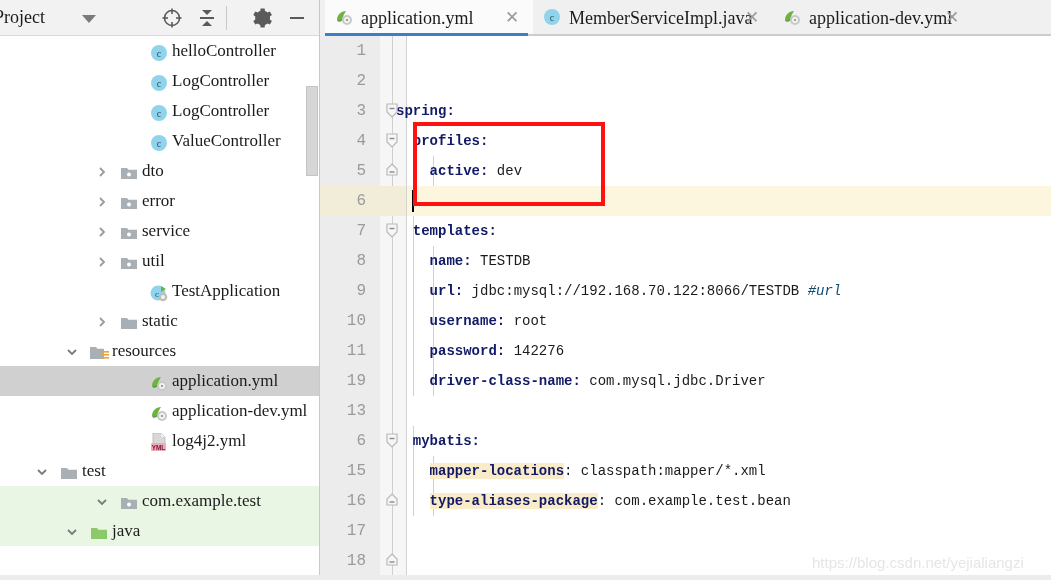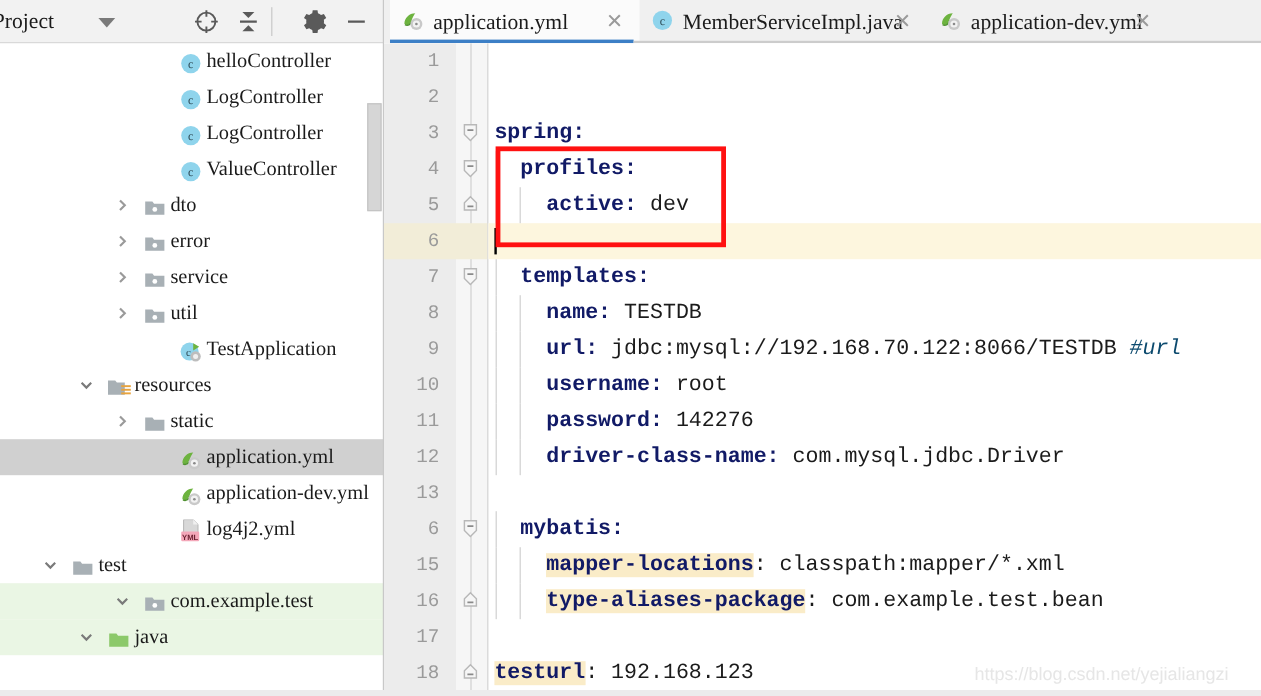--- a/index.html
+++ b/index.html
@@ -129,22 +129,22 @@
     position: absolute; left: 0; width: 46px; height: 30px; line-height: 30px;
     text-align: right; font-size: 16px; color: #9a9a9a;
     font-family: "Liberation Mono", monospace;
   }
   .cline-hl {
     position: absolute; left: 0; width: 731px; height: 30px;
     background: #fdf6de;
   }
   .cline-hl.gut { background: #f2edd8; width: 86px; }
   .codeline {
-    position: absolute; left: 92px; height: 30px; line-height: 30px;
-    white-space: pre; font-size: 18px;
+    position: absolute; left: 76px; height: 30px; line-height: 30px;
+    white-space: pre; font-size: 14px;
     font-family: "Liberation Mono", monospace;
     color: #1b1b1b;
   }
   .k { color: #111a66; font-weight: bold; }
   .c { color: #0c4a6e; font-style: italic; }
   .hl { background: #faecc8; }
   .indent-guide {
     position: absolute; width: 1px; background: #d0d0d0;
   }
   .fold {
@@ -284,39 +284,39 @@
           <span class="ticon" style="left: 150px;"><svg width="18" height="18" viewBox="0 0 18 18">
               <circle cx="8" cy="9" r="7.5" fill="#8fd4ec"></circle>
               <text x="7" y="12.6" font-size="9" text-anchor="middle" fill="#2d4a55" font-family="Liberation Serif, serif">c</text>
               <polygon points="11,2 16,5 11,8" fill="#6db33f"></polygon>
               <circle cx="13" cy="13" r="4.3" fill="#bdbdbd"></circle>
               <circle cx="13" cy="13" r="2.1" fill="#f0f0f0"></circle>
             </svg></span>
           <span class="tlabel" style="left: 172px;">TestApplication</span>
         </div>
         <div class="trow">
+          <span class="chev" style="left: 94px; line-height: 30px;"><svg width="12" height="12" viewBox="0 0 12 12">
+              <polyline points="4,2 8,6 4,10" fill="none" stroke="#9a9a9a" stroke-width="1.8"></polyline>
+            </svg></span>
+          <span class="ticon" style="left: 120px;"><svg width="18" height="18" viewBox="0 0 18 18">
+              <path d="M1 4h6l1.4 1.8H17V15H1z" fill="#a8b0b5"></path>
+            </svg></span>
+          <span class="tlabel" style="left: 142px;">static</span>
+        </div>
+        <div class="trow">
           <span class="chev" style="left: 64px; line-height: 30px;"><svg width="12" height="12" viewBox="0 0 12 12">
               <polyline points="2,4 6,8 10,4" fill="none" stroke="#7a7a7a" stroke-width="1.8"></polyline>
             </svg></span>
           <span class="ticon" style="left: 90px;"><svg width="20" height="18" viewBox="0 0 20 18">
               <path d="M0 3h6l1.4 1.8H14V15H0z" fill="#a8b0b5"></path>
               <rect x="11" y="7" width="8" height="1.6" fill="#e8a33d"></rect>
               <rect x="11" y="10" width="8" height="1.6" fill="#e8a33d"></rect>
               <rect x="11" y="13" width="8" height="1.6" fill="#e8a33d"></rect>
             </svg></span>
           <span class="tlabel" style="left: 112px;">resources</span>
-        </div>
-        <div class="trow">
-          <span class="chev" style="left: 94px; line-height: 30px;"><svg width="12" height="12" viewBox="0 0 12 12">
-              <polyline points="4,2 8,6 4,10" fill="none" stroke="#9a9a9a" stroke-width="1.8"></polyline>
-            </svg></span>
-          <span class="ticon" style="left: 120px;"><svg width="18" height="18" viewBox="0 0 18 18">
-              <path d="M1 4h6l1.4 1.8H17V15H1z" fill="#a8b0b5"></path>
-            </svg></span>
-          <span class="tlabel" style="left: 142px;">static</span>
         </div>
         <div class="trow selected">
           <span class="ticon" style="left: 150px;"><svg width="22" height="18" viewBox="0 0 22 18">
               <path d="M2 12c0-5 4-9 9-9 0 0-2 3-3 6s-3 5-6 3z" fill="#6db33f"></path>
               <path d="M2.5 12.5C5 14 7.5 12 9 9" fill="none" stroke="#4f9130" stroke-width="1.2"></path>
               <circle cx="12" cy="12" r="5" fill="#c9c9c9"></circle>
               <circle cx="12" cy="12" r="3" fill="#f2f2f2"></circle>
               <circle cx="12" cy="12" r="1.1" fill="#8a8a8a"></circle>
             </svg></span>
           <span class="tlabel" style="left: 172px;">application.yml</span>
@@ -420,21 +420,21 @@
       <div class="lnum" style="top: 30px;">2</div>
       <div class="lnum" style="top: 60px;">3</div>
       <div class="lnum" style="top: 90px;">4</div>
       <div class="lnum" style="top: 120px;">5</div>
       <div class="lnum" style="top: 150px;">6</div>
       <div class="lnum" style="top: 180px;">7</div>
       <div class="lnum" style="top: 210px;">8</div>
       <div class="lnum" style="top: 240px;">9</div>
       <div class="lnum" style="top: 270px;">10</div>
       <div class="lnum" style="top: 300px;">11</div>
-      <div class="lnum" style="top: 330px;">12</div>
+      <div class="lnum" style="top: 330px;">19</div>
       <div class="lnum" style="top: 360px;">13</div>
       <div class="lnum" style="top: 390px;">6</div>
       <div class="lnum" style="top: 420px;">15</div>
       <div class="lnum" style="top: 450px;">16</div>
       <div class="lnum" style="top: 480px;">17</div>
       <div class="lnum" style="top: 510px;">18</div>
       <div class="indent-guide" style="left: 93px; top: 90px; height: 30px;"></div>
       <div class="indent-guide" style="left: 93px; top: 120px; height: 30px;"></div>
       <div class="indent-guide" style="left: 112.8px; top: 120px; height: 30px;"></div>
       <div class="indent-guide" style="left: 93px; top: 180px; height: 30px;"></div>
@@ -458,21 +458,20 @@
       <div class="codeline" style="top: 120px;"><span>    </span><span class="k">active:</span><span> dev</span></div>
       <div class="codeline" style="top: 180px;"><span>  </span><span class="k">templates:</span></div>
       <div class="codeline" style="top: 210px;"><span>    </span><span class="k">name:</span><span> TESTDB</span></div>
       <div class="codeline" style="top: 240px;"><span>    </span><span class="k">url:</span><span> jdbc:mysql://192.168.70.122:8066/TESTDB </span><span class="c">#url</span></div>
       <div class="codeline" style="top: 270px;"><span>    </span><span class="k">username:</span><span> root</span></div>
       <div class="codeline" style="top: 300px;"><span>    </span><span class="k">password:</span><span> 142276</span></div>
       <div class="codeline" style="top: 330px;"><span>    </span><span class="k">driver-class-name:</span><span> com.mysql.jdbc.Driver</span></div>
       <div class="codeline" style="top: 390px;"><span>  </span><span class="k">mybatis:</span></div>
       <div class="codeline" style="top: 420px;"><span>    </span><span class="k hl">mapper-locations</span><span>: classpath:mapper/*.xml</span></div>
       <div class="codeline" style="top: 450px;"><span>    </span><span class="k hl">type-aliases-package</span><span>: com.example.test.bean</span></div>
-      <div class="codeline" style="top: 510px;"><span class="k hl">testurl</span><span>: 192.168.123</span></div>
       <div class="fold" style="top: 60px;"><svg width="16" height="30" viewBox="0 0 16 30">
           <path d="M3 8 h10 v8 l-5 5 l-5 -5 z" fill="#f6f6f6" stroke="#b8b8b8" stroke-width="1.2"></path>
           <line x1="5.5" y1="12.5" x2="10.5" y2="12.5" stroke="#8a8a8a" stroke-width="1.4"></line>
         </svg></div>
       <div class="fold" style="top: 90px;"><svg width="16" height="30" viewBox="0 0 16 30">
           <path d="M3 8 h10 v8 l-5 5 l-5 -5 z" fill="#f6f6f6" stroke="#b8b8b8" stroke-width="1.2"></path>
           <line x1="5.5" y1="12.5" x2="10.5" y2="12.5" stroke="#8a8a8a" stroke-width="1.4"></line>
         </svg></div>
       <div class="fold" style="top: 120px;"><svg width="16" height="30" viewBox="0 0 16 30">
           <path d="M8 8 l5 5 v6 h-10 v-6 z" fill="#f6f6f6" stroke="#b8b8b8" stroke-width="1.2"></path>

